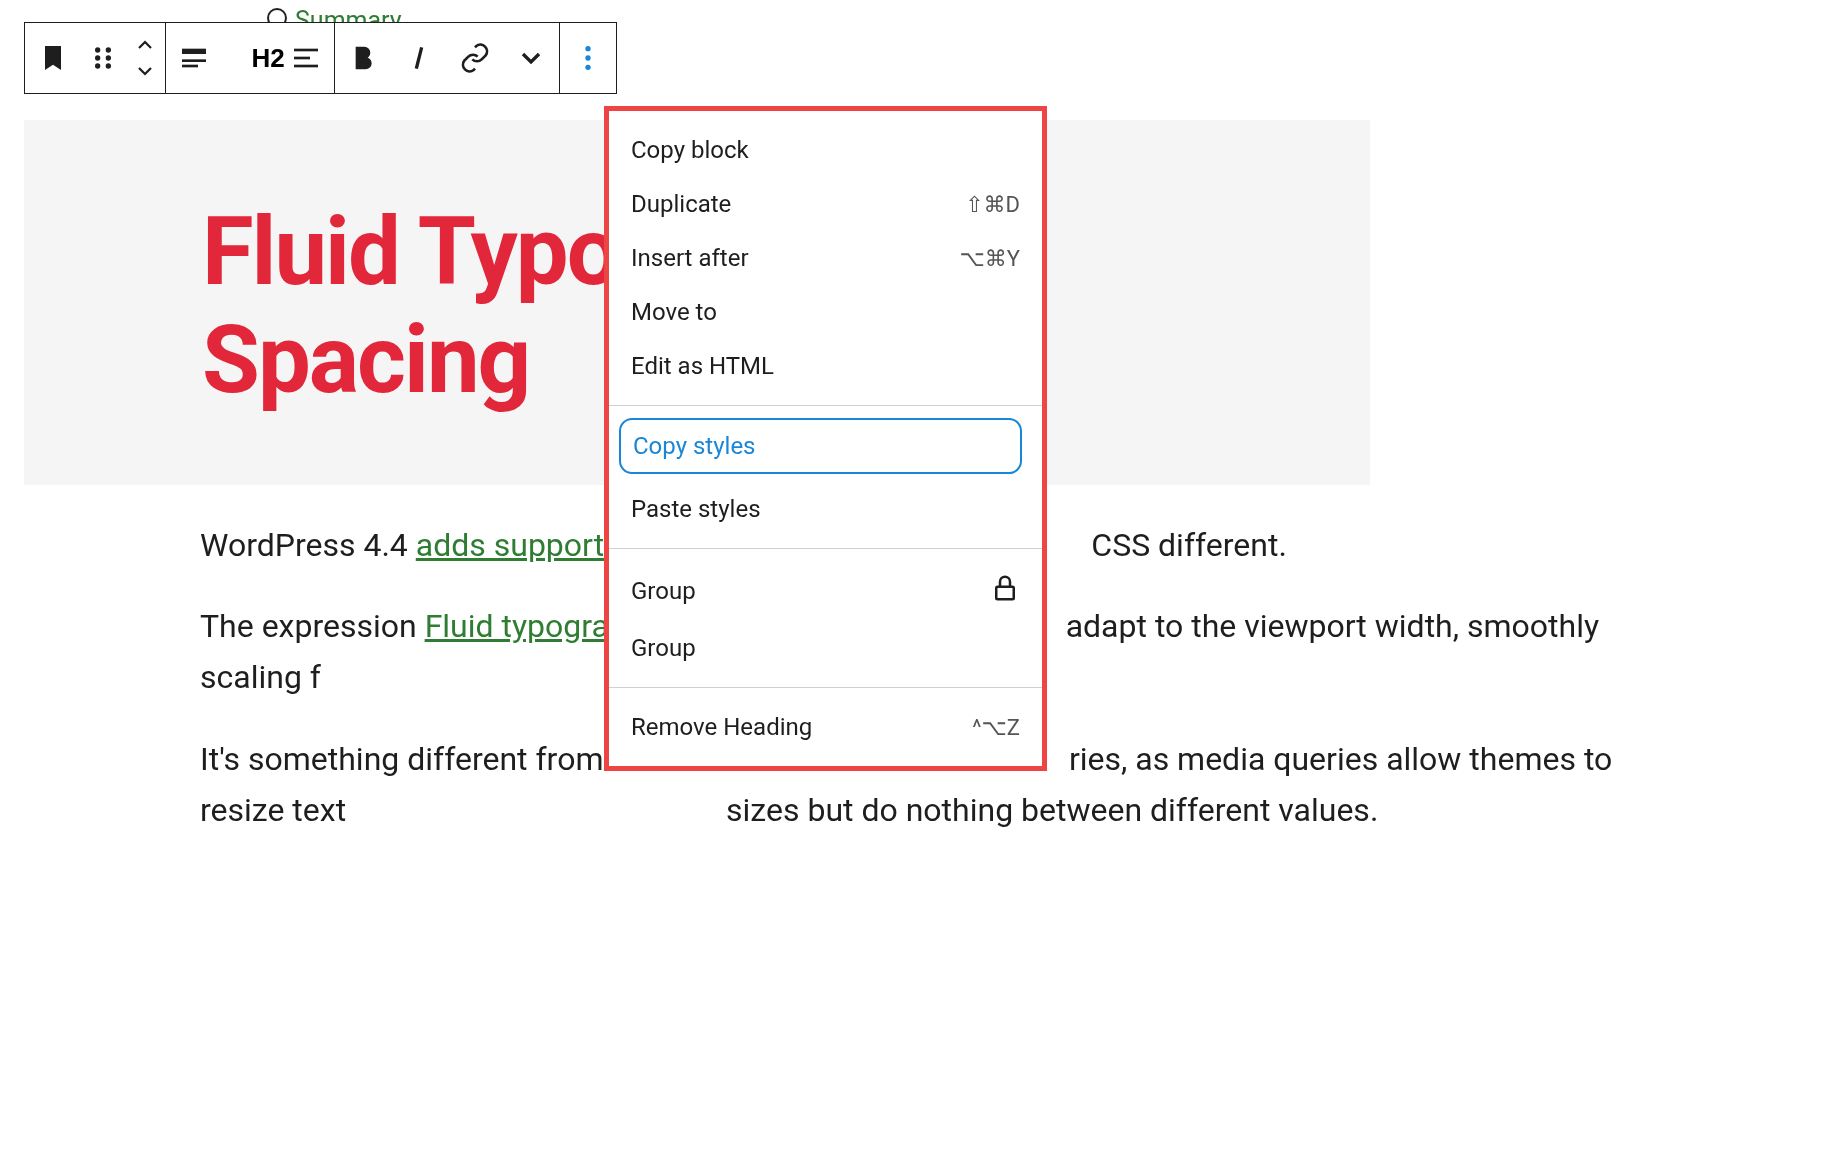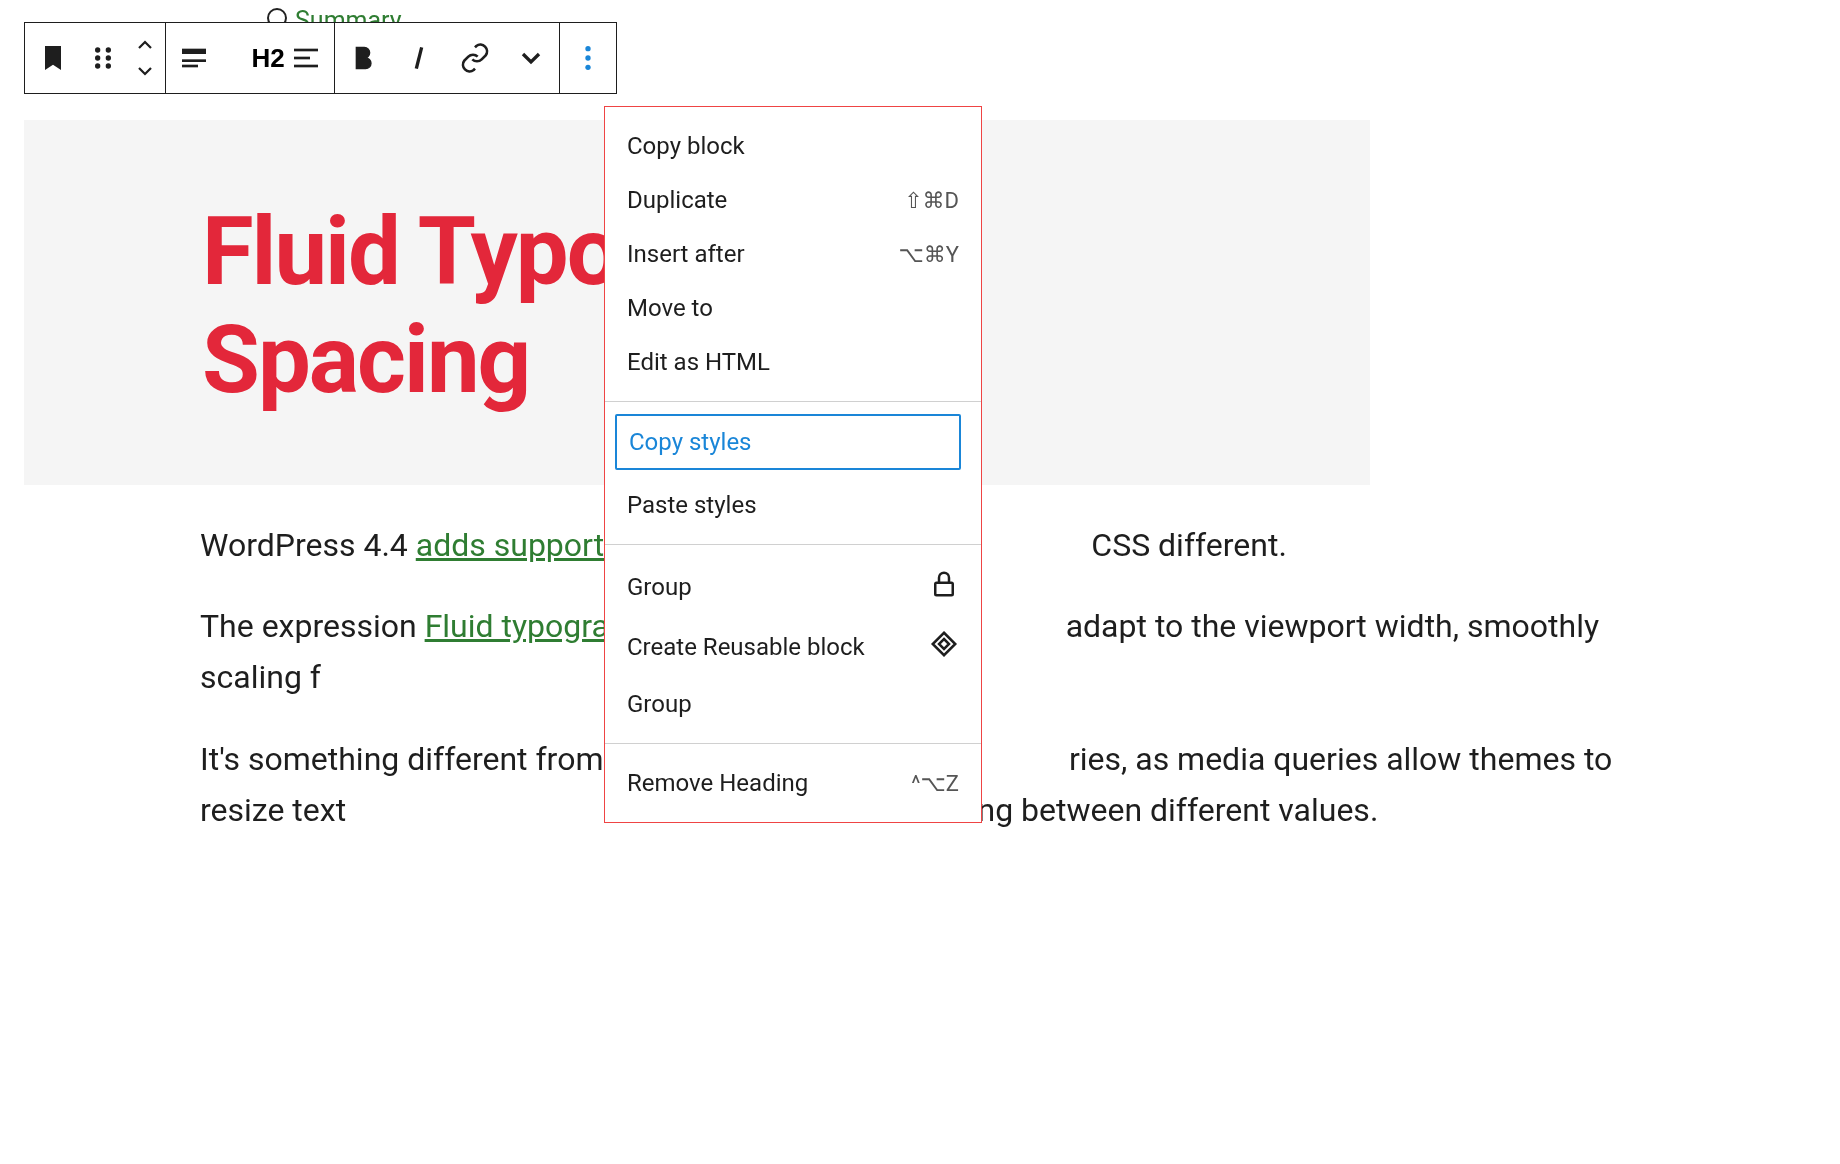--- a/index.html
+++ b/index.html
@@ -132,23 +132,23 @@
     
     .content a {
       color: #2f7d32;
       text-decoration: underline;
     }
     
     .dropdown-menu {
       position: absolute;
       top: 106px;
       left: 604px;
-      width: 378px;
+      width: 443px;
       background: #ffffff;
-      border: 1px solid #ef4444;
+      border: 5px solid #ef4444;
       z-index: 100;
     }
     
     .menu-section {
       padding: 12px 0;
       border-bottom: 1px solid #d0d0d0;
     }
     
     .menu-section:last-child {
       border-bottom: none;
@@ -163,21 +163,21 @@
       color: #1e1e1e;
       cursor: pointer;
       min-height: 54px;
     }
     
     .menu-item-highlighted {
       border: 2px solid #1a86d8;
       color: #1a86d8;
       margin: 0 20px 8px 10px;
       padding: 12px 12px;
-      border-radius: 2px;
+      border-radius: 13px;
     }
     
     .menu-shortcut {
       color: #555;
       font-size: 22px;
     }
     
     .menu-icon svg {
       width: 30px;
       height: 30px;
@@ -332,29 +332,20 @@
     <div class="menu-item">
       <span>Group</span>
       <span class="menu-icon">
         <svg viewBox="0 0 24 24" fill="none" stroke="#1e1e1e" stroke-width="2">
           <rect x="5" y="11" width="14" height="10" rx="1"></rect>
           <path d="M8 11V7a4 4 0 0 1 8 0v4"></path>
         </svg>
       </span>
     </div>
     <div class="menu-item">
-      <span>Create Reusable block</span>
-      <span class="menu-icon">
-        <svg viewBox="0 0 24 24" fill="none" stroke="#1e1e1e" stroke-width="2">
-          <path d="M12 3l9 9-9 9-9-9 9-9z"></path>
-          <path d="M12 8l4 4-4 4-4-4 4-4z"></path>
-        </svg>
-      </span>
-    </div>
-    <div class="menu-item">
       <span>Group</span>
     </div>
   </div>
   <div class="menu-section">
     <div class="menu-item">
       <span>Remove Heading</span>
       <span class="menu-shortcut">^⌥Z</span>
     </div>
   </div>
 </div>

